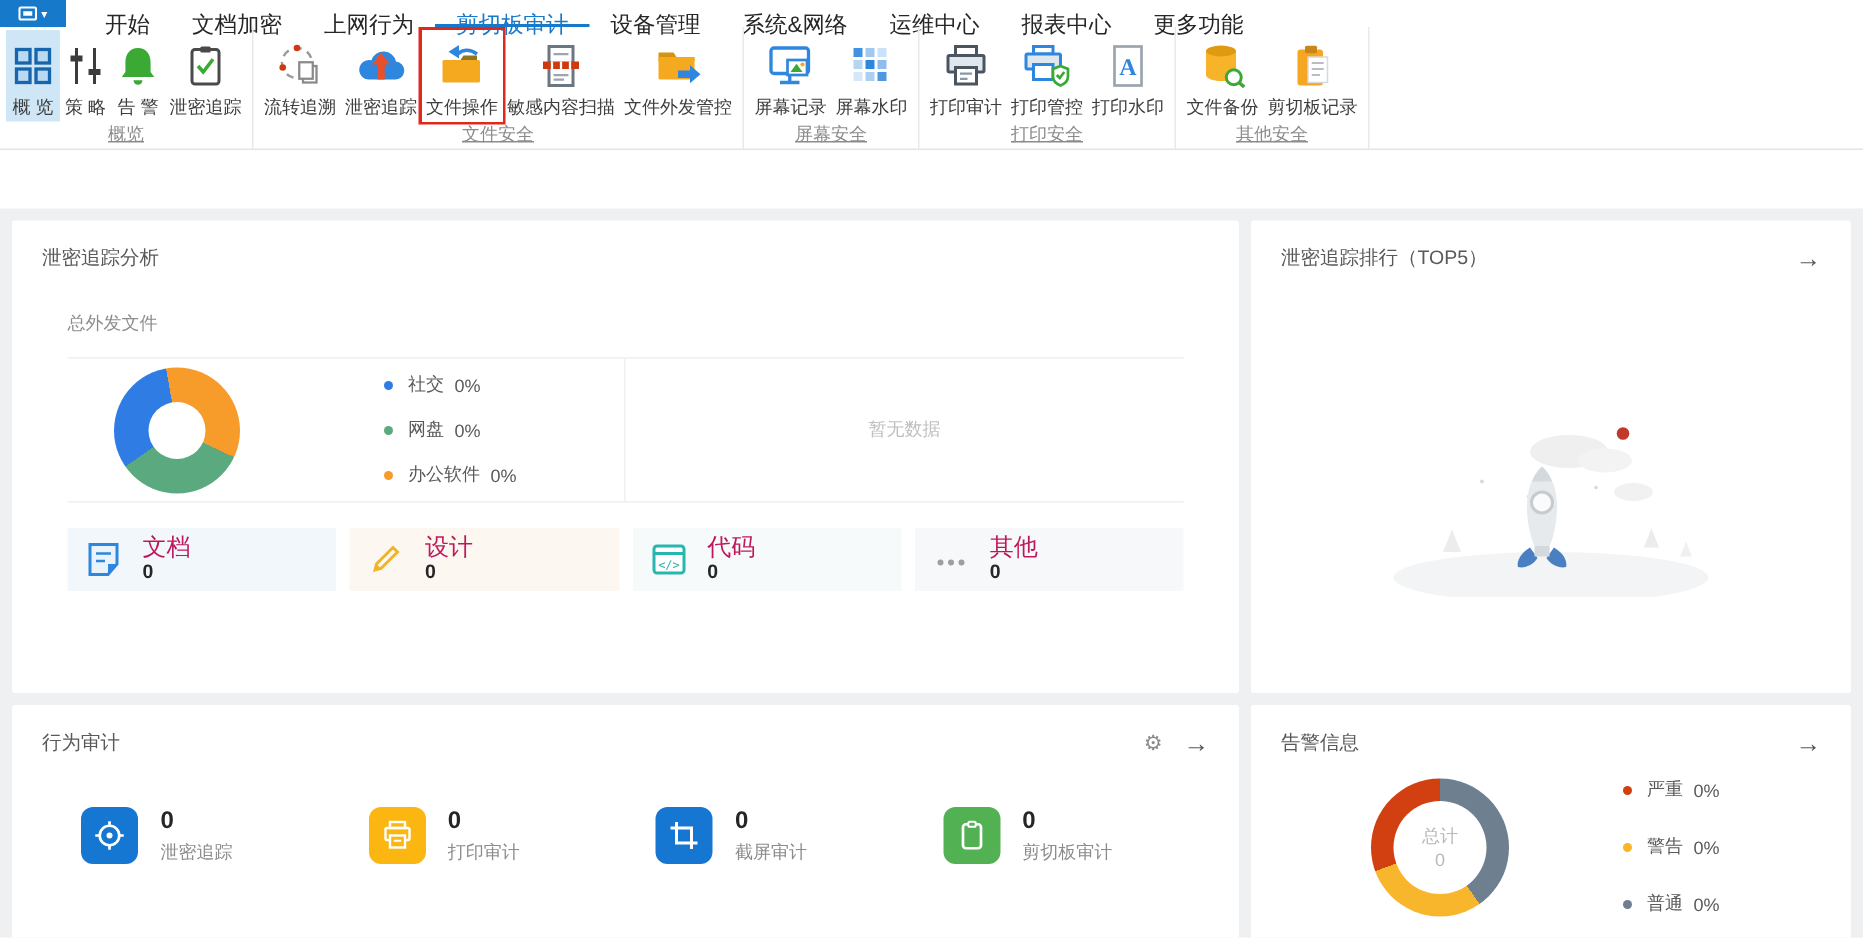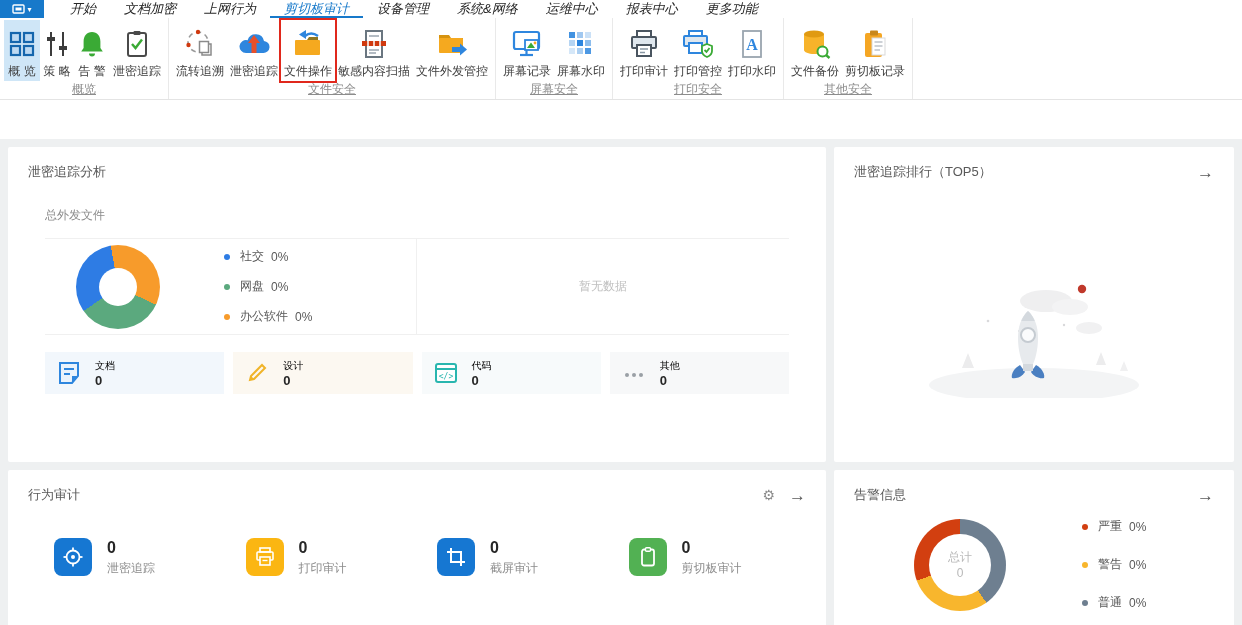--- a/index.html
+++ b/index.html
@@ -2,21 +2,21 @@
 <html><head>
 <meta charset="utf-8">
 <style>
   * { margin:0; padding:0; box-sizing:border-box; }
   html,body { width:1242px; height:625px; font-family:"Liberation Sans","DejaVu Sans",sans-serif; background:#fff; overflow:hidden; }
 
   
   .tabbar { height:18px; display:flex; align-items:stretch; background:#fff; }
   .applogo { width:44px; background:#1779ca; color:#fff; display:flex; align-items:center; justify-content:center; gap:2px; font-size:10px; cursor:pointer; }
   .tabs { display:flex; margin-left:12px; }
-  .tab { padding:0 14px; font-size:13px; line-height:17px; color:#262626; cursor:pointer; white-space:nowrap;font-style:italic; }
+  .tab { padding:8px 14px; font-size:15px; line-height:17px; color:#262626; cursor:pointer; white-space:nowrap; }
   .tab.active { color:#1779ca; border-bottom:2px solid #1779ca; }
 
   
   .ribbon { height:82px; background:#fff; border-bottom:1px solid #e4e4e4; display:flex; align-items:stretch; }
   .rgroup { display:flex; flex-direction:column; border-right:1px solid #e9e9e9; padding:2px 4px 0; }
   .rgroup:last-child { border-right:none; }
   .ritems { display:flex; flex:1; align-items:stretch; }
   .ritem { display:flex; flex-direction:column; align-items:center; justify-content:flex-end; padding:3px 3px 2px; cursor:pointer; position:relative; }
   .ritem .ricon { flex:1; display:flex; align-items:center; justify-content:center; }
   .ritem .rlabel { font-size:12px; color:#3d3d3d; white-space:nowrap; line-height:15px; }
@@ -31,32 +31,32 @@
   .ptitle { font-size:13px; color:#595959; }
   .picons { display:flex; align-items:center; gap:14px; }
   .arrow-btn { font-size:17px; color:#595959; cursor:pointer; line-height:1; }
   .gear-btn { font-size:14px; color:#8c8c8c; cursor:pointer; line-height:1; }
 
   
   .total-block { margin:26px 0 0 37px; }
   .total-label { font-size:12px; color:#8c8c8c; }
   .total-value { font-size:20px; font-weight:bold; color:#262626; margin-top:6px; }
   .chartrow { margin:14px 37px 0; border-top:1px solid #f0f0f0; border-bottom:1px solid #f0f0f0; height:97px; display:flex; }
-  .chart-left { flex:0 0 50%; display:flex; align-items:center; border-right:1px solid #f0f0f0; }
+  .chart-left { flex:0 0 50%; display:flex; align-items:center; border-right:1px solid #f0f0f0;gap:32px; }
   .donut1 { width:84px; height:84px; border-radius:50%; margin-left:31px; position:relative; }
   .donut1 .hole { position:absolute; left:50%; top:50%; width:38px; height:38px; margin:-19px 0 0 -19px; background:#fff; border-radius:50%; }
   .legend { margin-left:64px; display:flex; flex-direction:column; gap:13px; }
   .litem { display:flex; align-items:center; font-size:12px; color:#595959; }
   .ldot { width:6px; height:6px; border-radius:50%; margin-right:10px; }
   .lval { margin-left:7px; }
   .chart-right { flex:1; display:flex; align-items:center; justify-content:center; font-size:12px; color:#bfbfbf; }
   .cards { margin:17px 37px 0; display:flex; gap:9px; }
   .card { flex:1; height:42px; display:flex; align-items:center; padding-left:11px; cursor:pointer; }
   .card .cicon { width:26px; height:26px; margin-right:13px; }
-  .card .clabel { font-size:10px; color:#000000; line-height:14px;font-family:Liberation Serif, serif; }
+  .card .clabel { font-size:16px; color:#be185d; line-height:14px;font-family:Liberation Serif, serif; }
   .card .cvalue { font-size:13px; font-weight:bold; color:#262626; line-height:15px; }
   .card0 { background:#f2f7fc; } .card1 { background:#fcf8f1; } .card2 { background:#f7fafb; } .card3 { background:#f7f8f9; }
 
   
   .empty-illu { display:flex; justify-content:center; margin-top:92px; }
 
   
   .beh-items { display:grid; grid-template-columns:repeat(4,1fr); padding:0 26px; margin-top:34px; }
   .bitem { display:flex; align-items:center; gap:15px; margin-left:20px; }
   .bbadge { width:38px; height:38px; border-radius:8px; display:flex; align-items:center; justify-content:center; }

